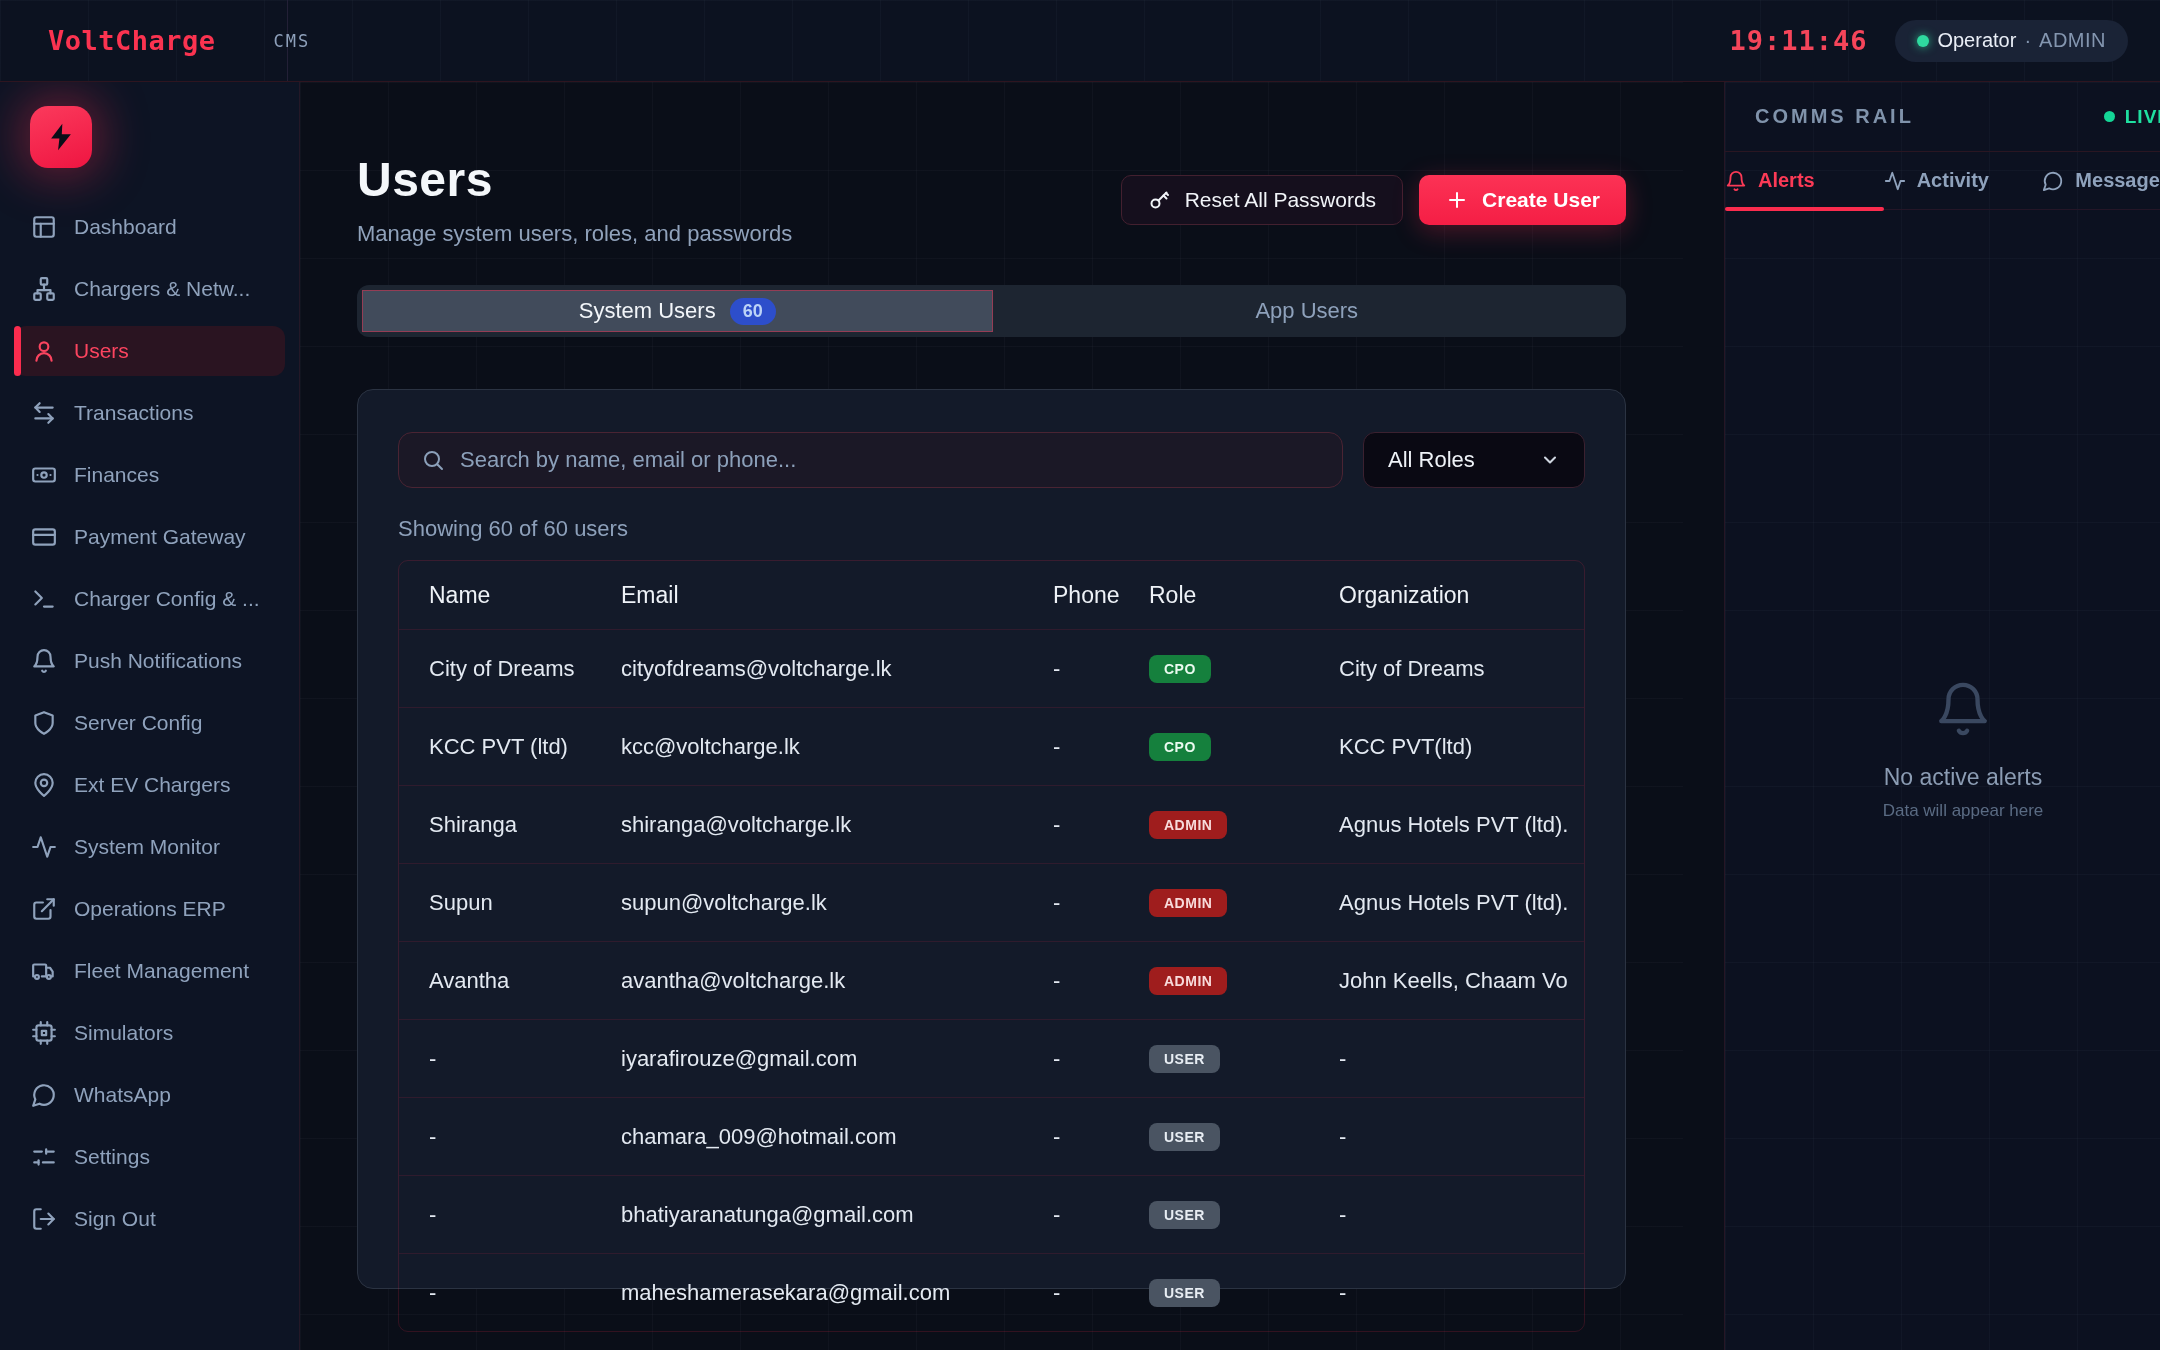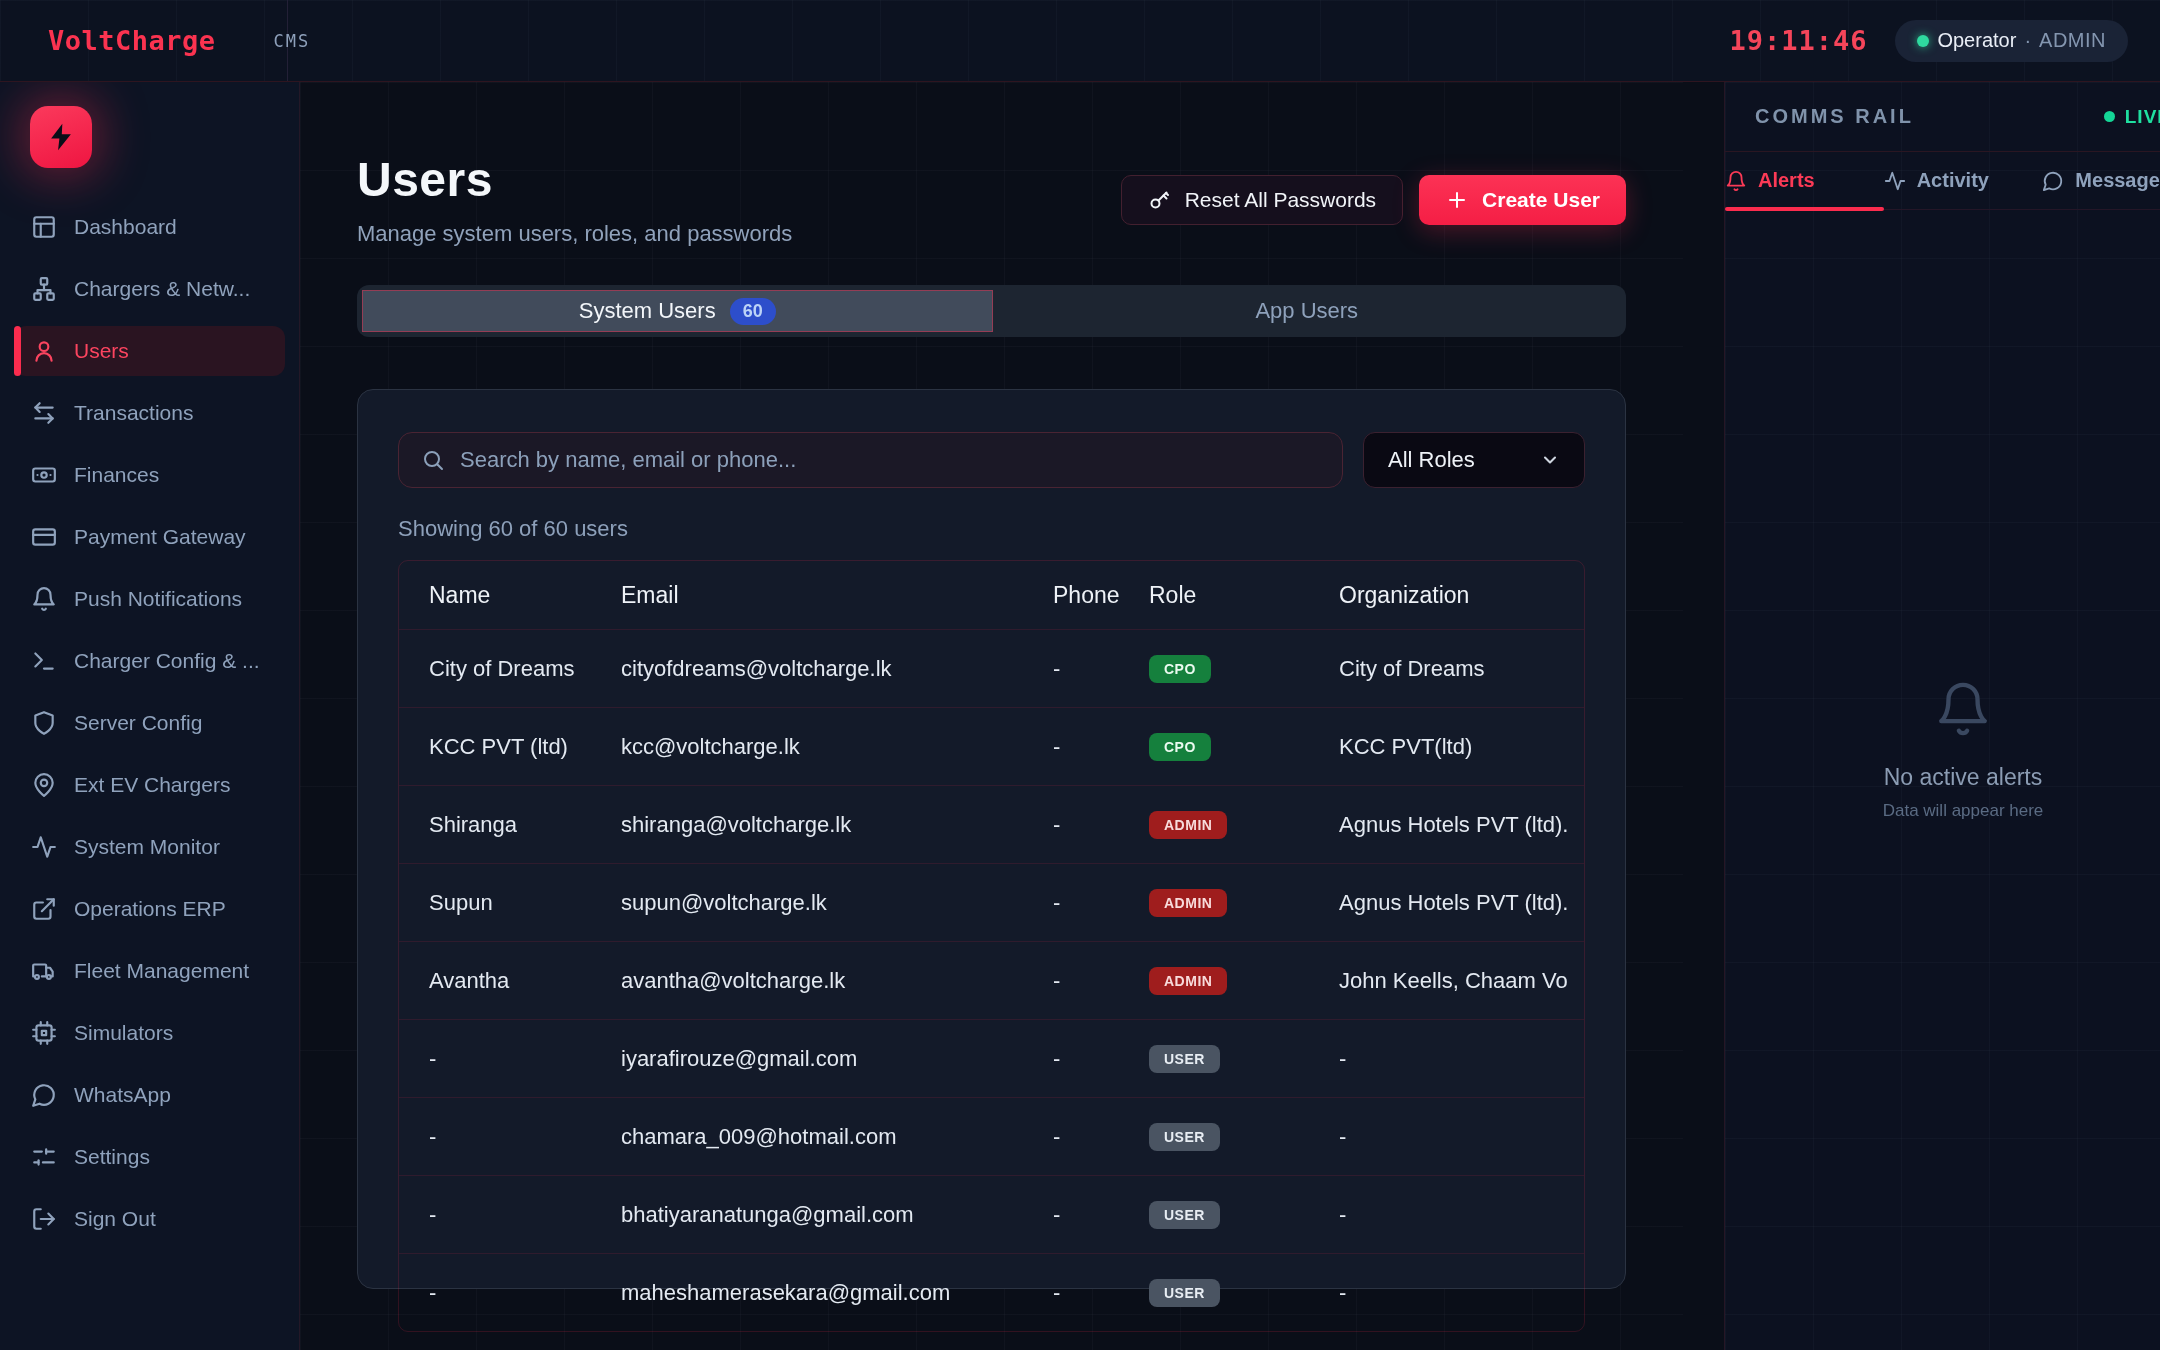--- a/index.html
+++ b/index.html
@@ -209,31 +209,31 @@
       </a>
       <a class="nav-item">
         <svg class="ic" viewBox="0 0 24 24" fill="none" stroke="currentColor" stroke-width="2" stroke-linecap="round" stroke-linejoin="round">
             <rect x="2" y="5" width="20" height="14" rx="2"></rect>
             <path d="M2 10h20"></path>
           </svg>
         <span class="lbl">Payment Gateway</span>
       </a>
       <a class="nav-item">
         <svg class="ic" viewBox="0 0 24 24" fill="none" stroke="currentColor" stroke-width="2" stroke-linecap="round" stroke-linejoin="round">
+            <path d="m4 17 6-6-6-6"></path>
+            <path d="M12 19h8"></path>
+          </svg>
+        <span class="lbl">Charger Config &amp; ...</span>
+      </a>
+      <a class="nav-item">
+        <svg class="ic" viewBox="0 0 24 24" fill="none" stroke="currentColor" stroke-width="2" stroke-linecap="round" stroke-linejoin="round">
             <path d="M6 8a6 6 0 0 1 12 0c0 7 3 9 3 9H3s3-2 3-9"></path>
             <path d="M10.3 21a1.94 1.94 0 0 0 3.4 0"></path>
           </svg>
         <span class="lbl">Push Notifications</span>
-      </a>
-      <a class="nav-item">
-        <svg class="ic" viewBox="0 0 24 24" fill="none" stroke="currentColor" stroke-width="2" stroke-linecap="round" stroke-linejoin="round">
-            <path d="m4 17 6-6-6-6"></path>
-            <path d="M12 19h8"></path>
-          </svg>
-        <span class="lbl">Charger Config &amp; ...</span>
       </a>
       <a class="nav-item">
         <svg class="ic" viewBox="0 0 24 24" fill="none" stroke="currentColor" stroke-width="2" stroke-linecap="round" stroke-linejoin="round">
             <path d="M12 22s8-4 8-10V5l-8-3-8 3v7c0 6 8 10 8 10z"></path>
           </svg>
         <span class="lbl">Server Config</span>
       </a>
       <a class="nav-item">
         <svg class="ic" viewBox="0 0 24 24" fill="none" stroke="currentColor" stroke-width="2" stroke-linecap="round" stroke-linejoin="round">
             <path d="M20 10c0 6-8 12-8 12s-8-6-8-12a8 8 0 0 1 16 0z"></path>

